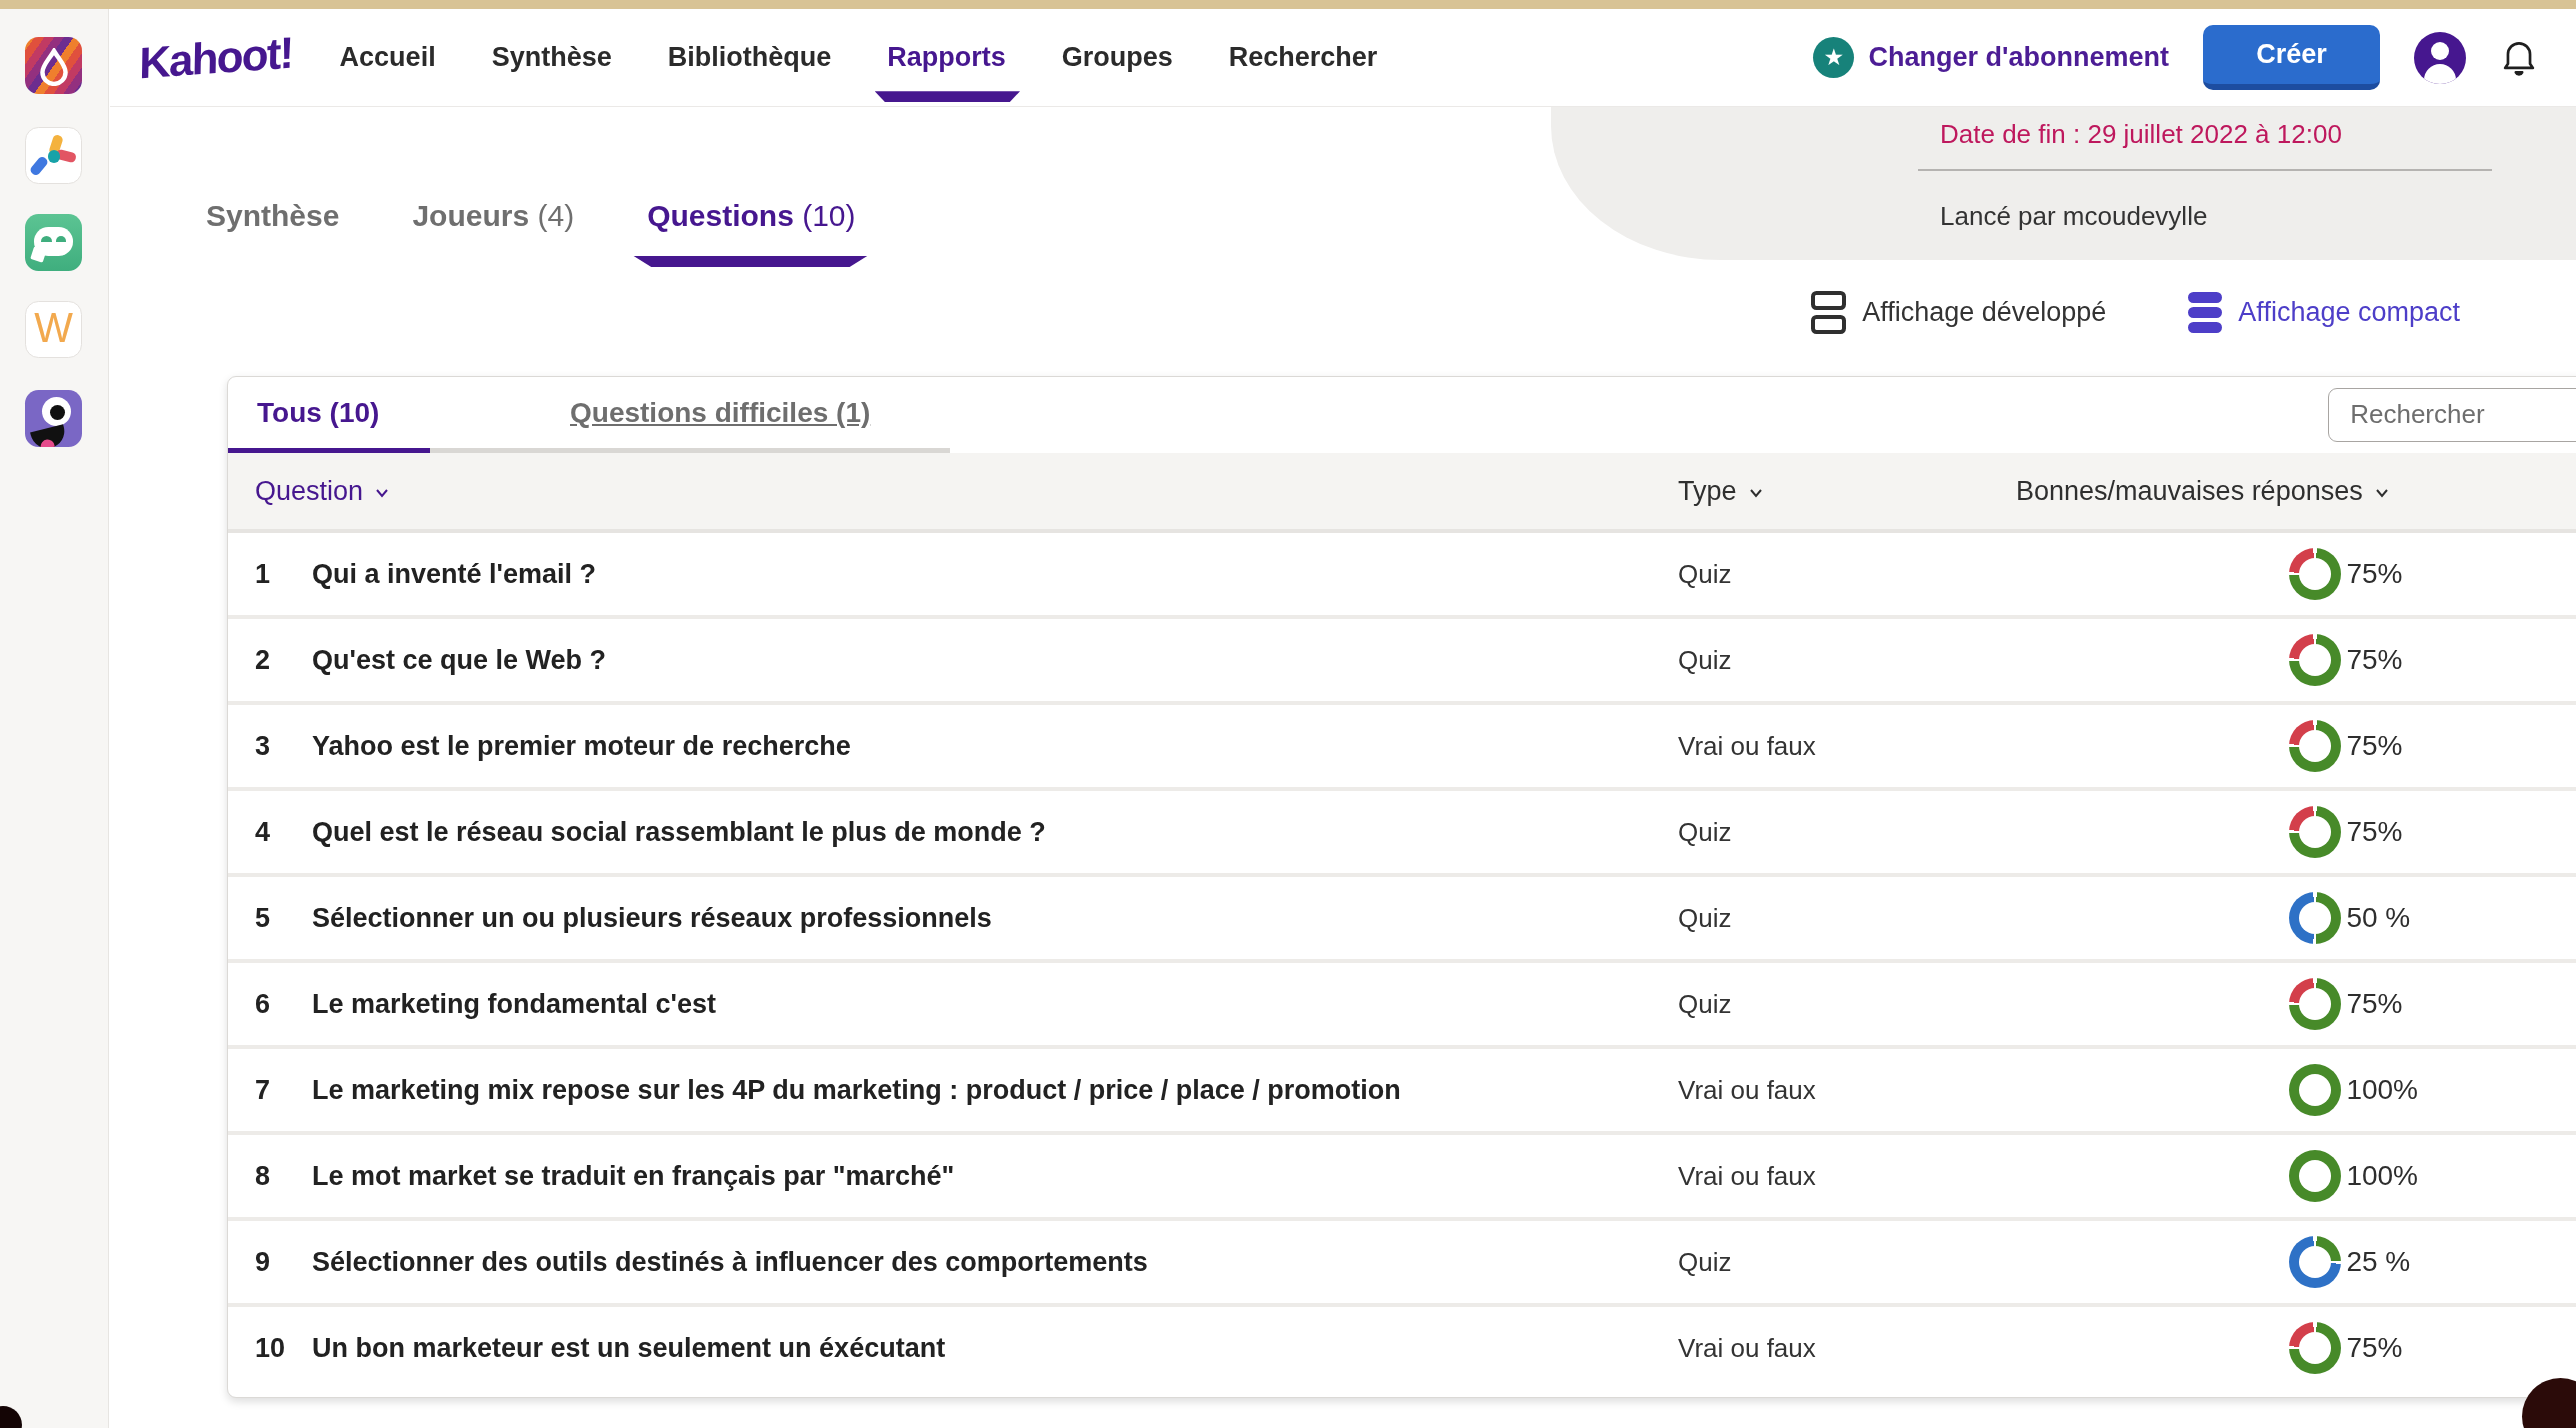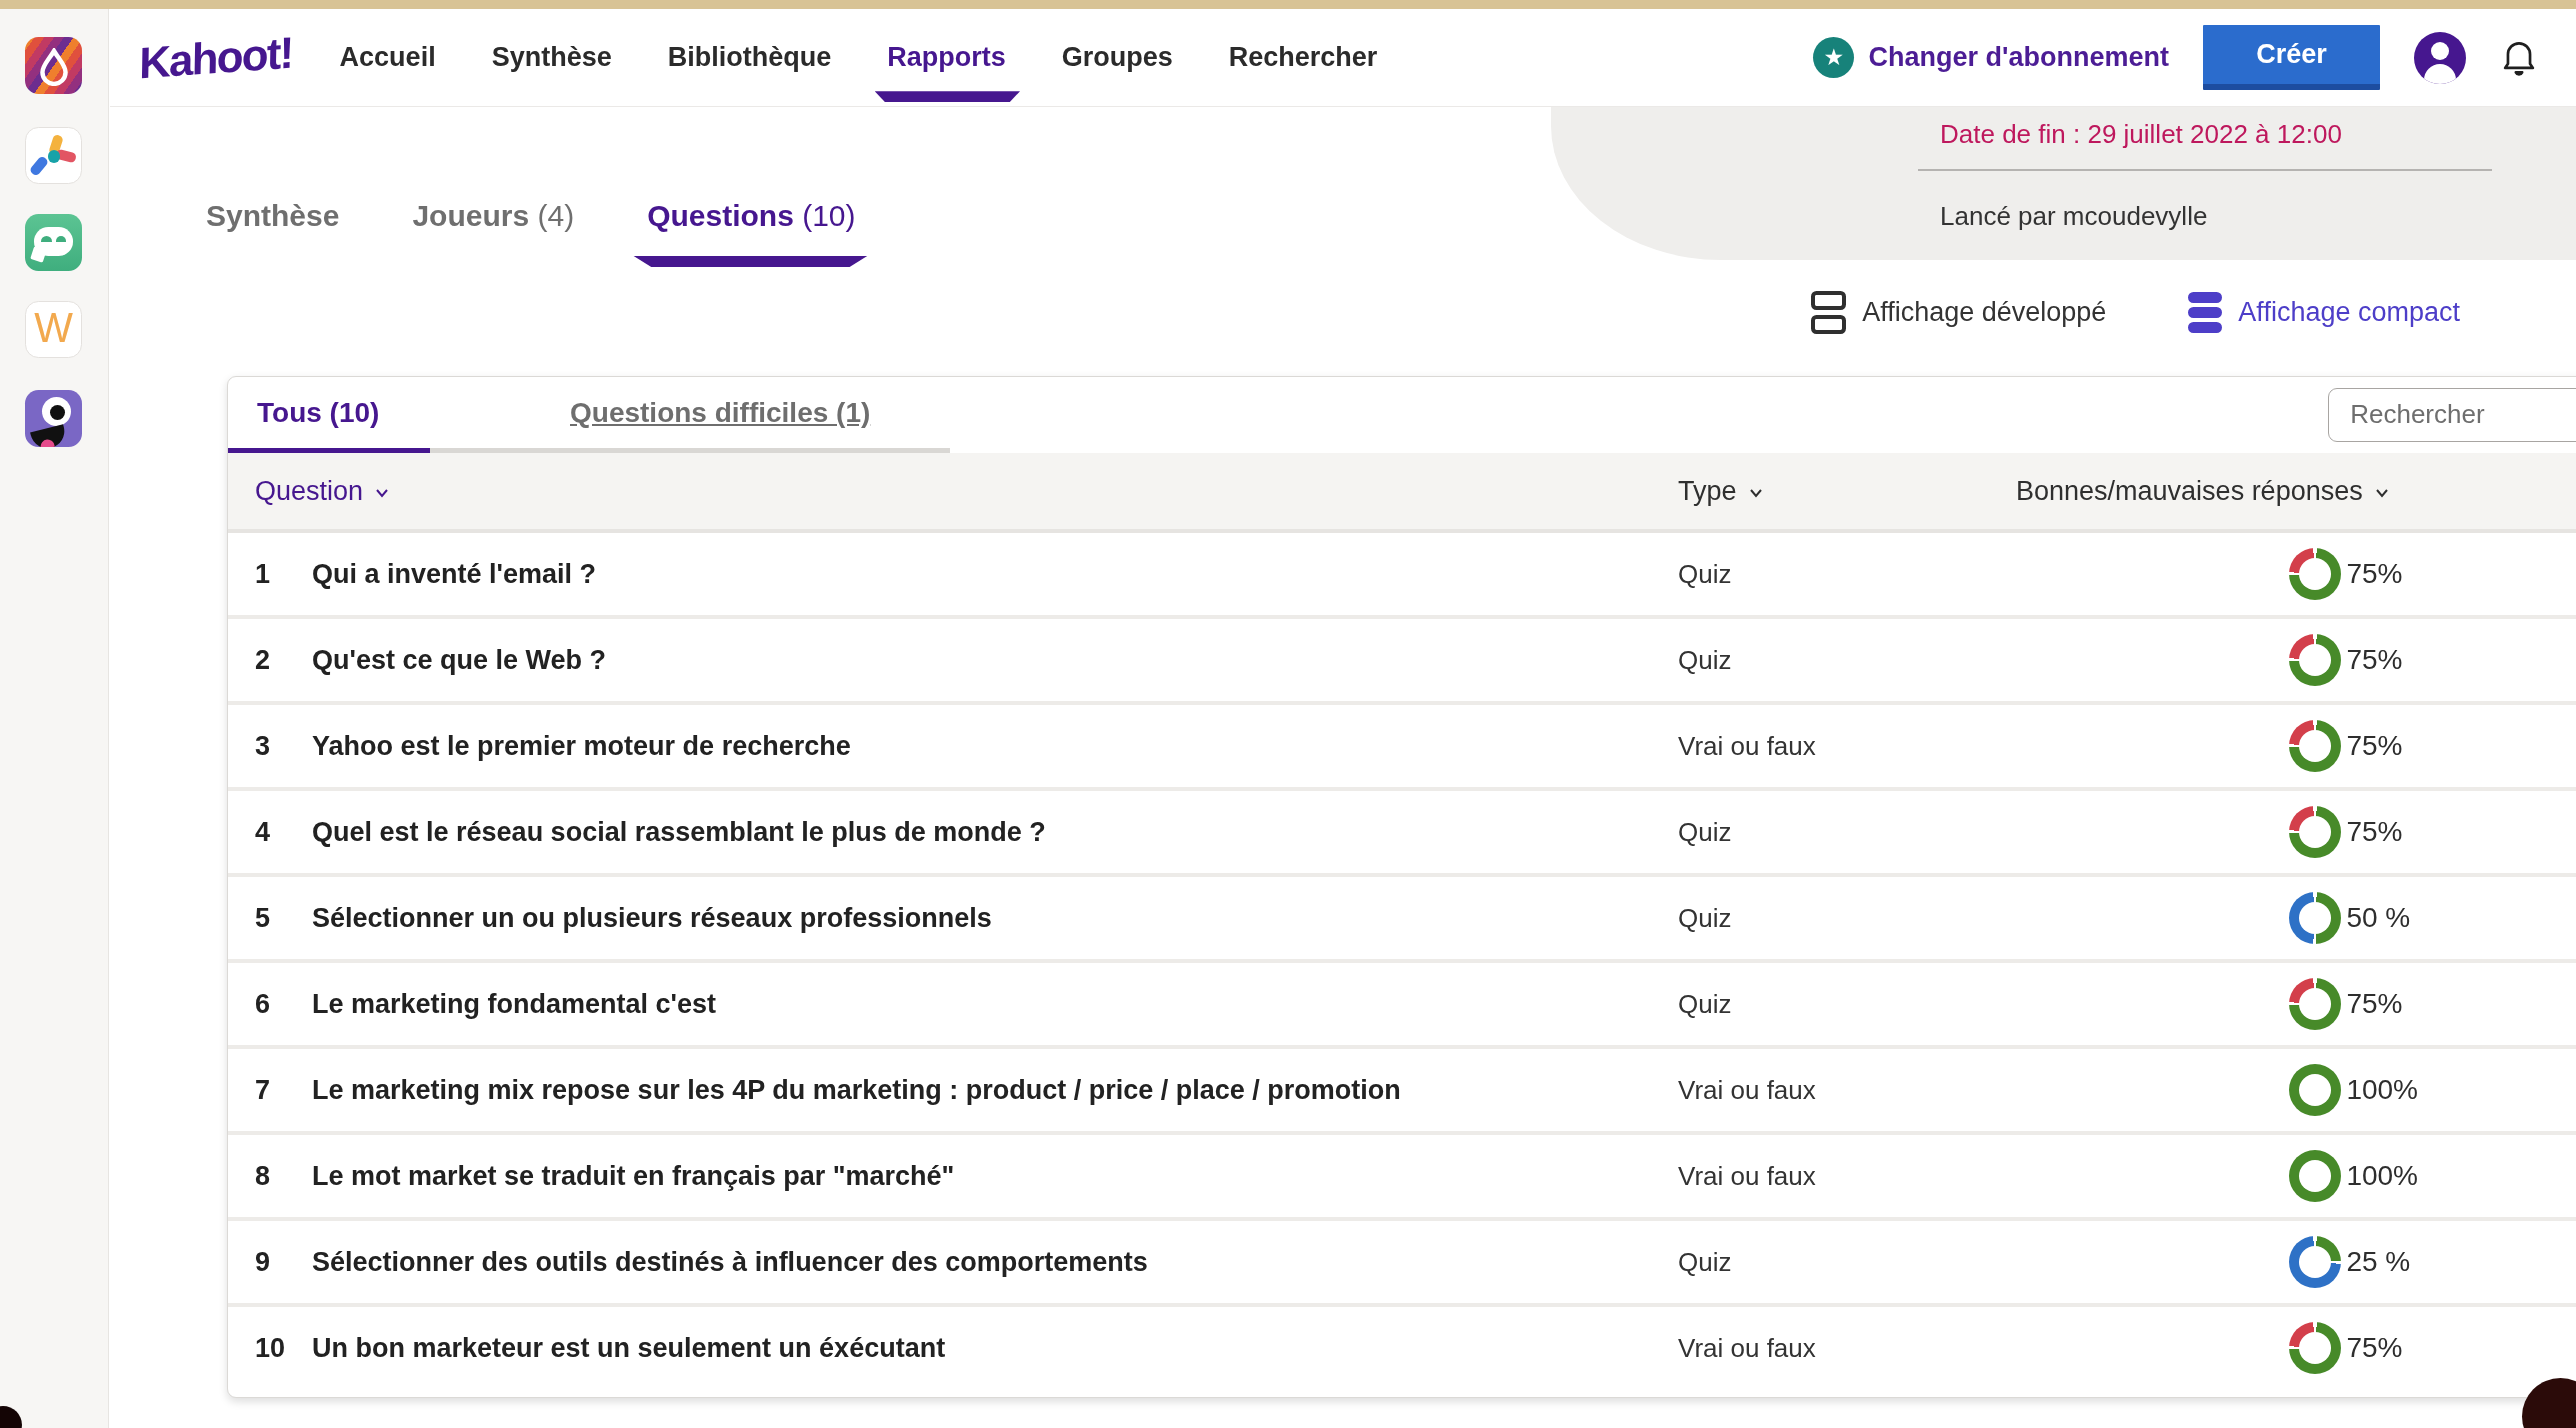--- a/index.html
+++ b/index.html
@@ -32,21 +32,21 @@
   #logo{margin-left:29px;font-size:44px;font-weight:800;color:#46178f;transform:rotate(-4deg) skewX(-5deg);letter-spacing:-1.8px;cursor:pointer;white-space:nowrap;}
   #mainnav{display:flex;gap:56px;margin-left:47px;align-items:center;}
   .nav-item{position:relative;font-size:27px;font-weight:700;color:#2b2b2b;cursor:pointer;padding:29px 0;}
   .nav-item.active{color:#46178f;}
   .nav-underline{position:absolute;left:-12.5px;right:-14.3px;bottom:0;height:10.8px;background:#46178f;
     clip-path:polygon(0 0,100% 0,93% 100%,7% 100%);}
   #hdr-right{margin-left:auto;display:flex;align-items:center;gap:34px;padding-right:38px;}
   #subscribe{display:flex;align-items:center;gap:14.3px;cursor:pointer;}
   #star-badge{width:41px;height:41px;border-radius:50%;background:#17827a;color:#fff;font-size:23px;display:flex;align-items:center;justify-content:center;}
   #subscribe span.lbl{font-size:27px;font-weight:700;color:#4c1d95;}
-  #create-btn{width:177px;height:59px;background:#2b6ccd;border-bottom:6.3px solid #1d4da0;border-radius:1px;color:#fff;
+  #create-btn{width:177px;height:59px;background:#2b6ccd;border-bottom:6.3px solid #1d4da0;border-radius:10px;color:#fff;
     font-size:27px;font-weight:700;display:flex;align-items:center;justify-content:center;cursor:pointer;}
   #avatar{position:relative;width:52px;height:52px;border-radius:50%;background:#46178f;cursor:pointer;overflow:hidden;}
   .av-head{position:absolute;left:17px;top:10.8px;width:18px;height:18px;border-radius:50%;background:#fff;}
   .av-body{position:absolute;left:10px;top:32px;width:32px;height:21.5px;border-radius:16px 16px 0 0;background:#fff;}
   #bell{cursor:pointer;display:flex;}
   
   #meta-panel{position:absolute;left:1551px;top:106px;width:1025px;height:154px;background:#efeeec;border-bottom-left-radius:170px 134px;z-index:10;}
   #meta-date{position:absolute;left:389px;top:12.5px;font-size:26px;color:#be185d;}
   #meta-divider{position:absolute;left:367px;top:63px;width:574px;height:1.8px;background:#b5b3b1;}
   #meta-author{position:absolute;left:389px;top:95px;font-size:26px;color:#333;}

